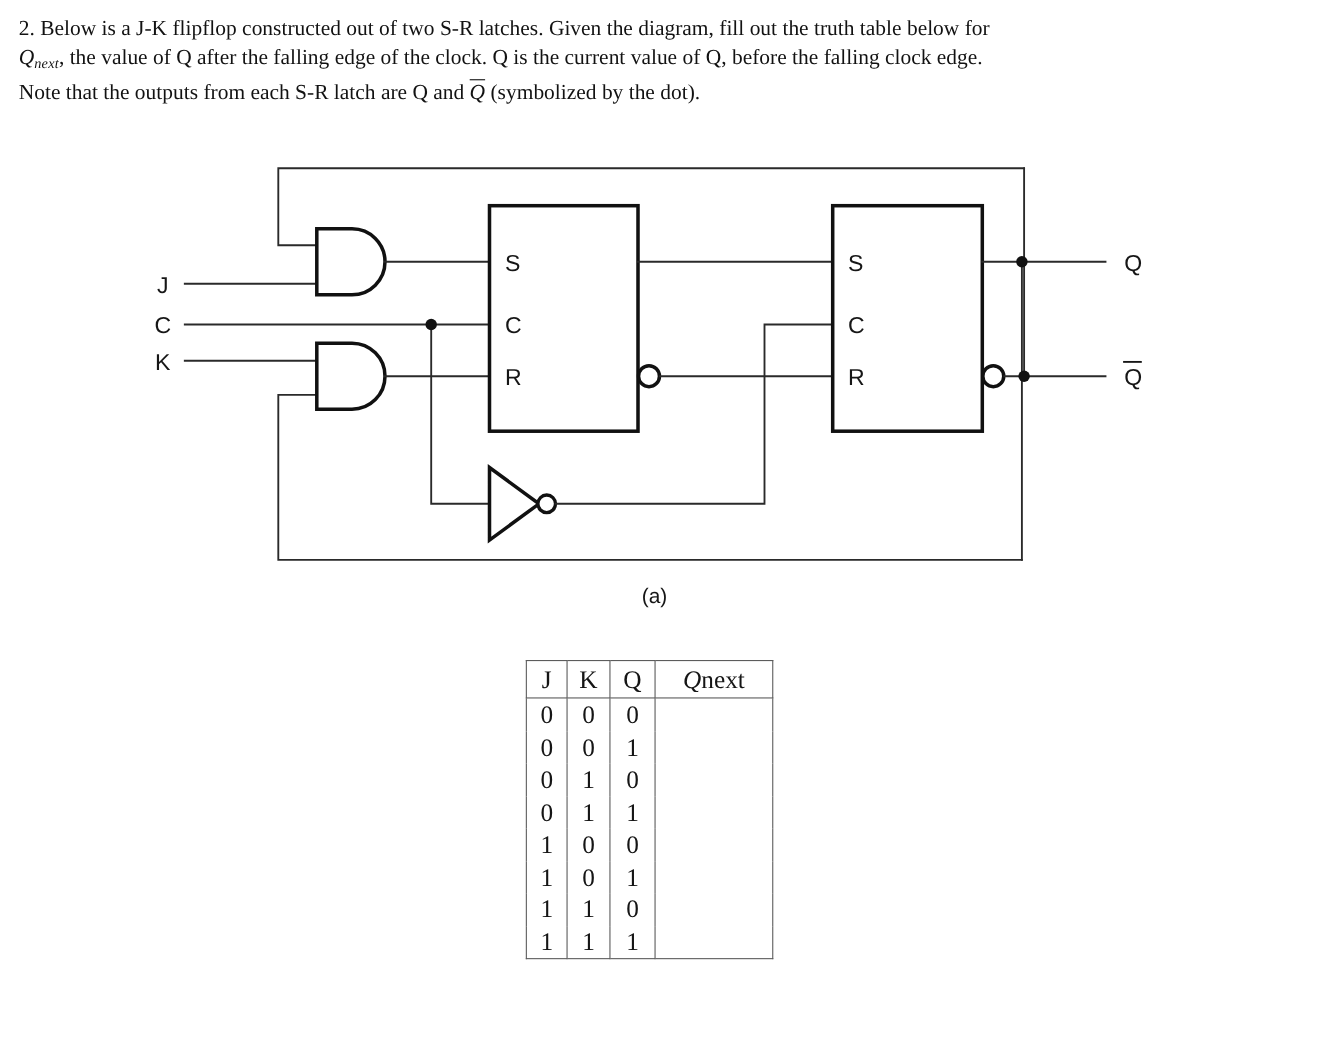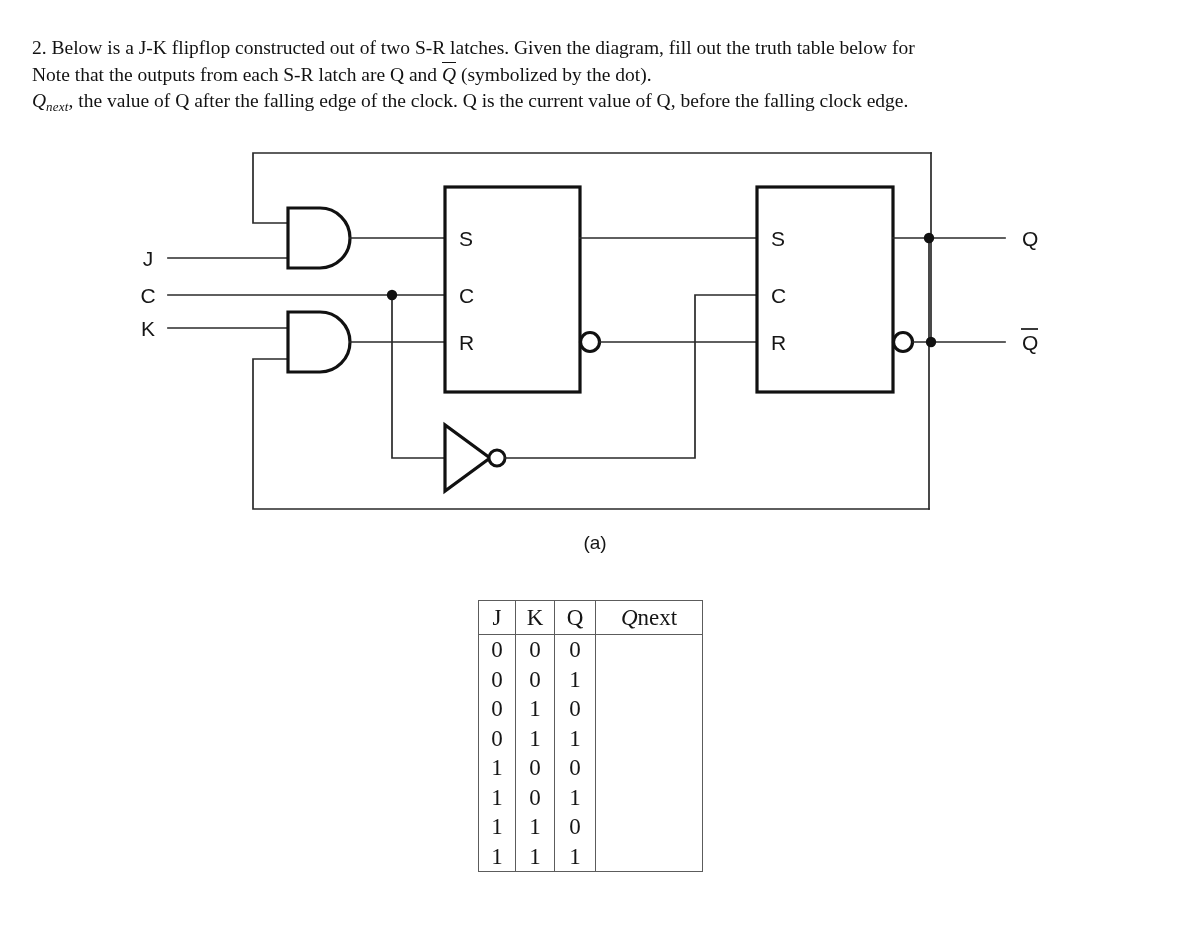--- a/index.html
+++ b/index.html
@@ -13,29 +13,28 @@
     height: 947px;
     position: relative;
     font-family: "Liberation Serif", serif;
     color: #1a1a1a;
     overflow: hidden;
   }
 
   
   #problem-text {
     position: absolute;
-    left: 32px;
+    left: 17px;
     top: 14px;
     width: 1145px;
     font-family: "Liberation Serif", serif;
     font-size: 19.5px;
     line-height: 26px;
     text-align: left;
     color: #121212;
-    margin-top: 21px;
   }
   #problem-text .ln { display: block; white-space: nowrap; }
   .sub {
     font-size: 13px;
     font-style: italic;
     vertical-align: -0.28em;
     letter-spacing: 0.2px;
   }
   .ital { font-style: italic; }
   .ovl {
@@ -122,22 +121,22 @@
   .qnext-head {
     font-style: italic;
     font-size: 23px;
   }
 </style>
 </head>
 <body>
 
 <div id="problem-text">
   <span class="ln">2. Below is a J-K flipflop constructed out of two S-R latches. Given the diagram, fill out the truth table below for</span>
+  <span class="ln"><span class="ital">Q</span><span class="sub">next</span><span>,</span> <span>the value of Q after the falling edge of the clock.  Q is the current value of Q, before the falling clock edge.</span></span>
   <span class="ln"><span>Note that the outputs from each S-R latch are Q and</span> <span class="ovl ital">Q</span> <span>(symbolized by the dot).</span></span>
-  <span class="ln"><span class="ital">Q</span><span class="sub">next</span><span>,</span> <span>the value of Q after the falling edge of the clock.  Q is the current value of Q, before the falling clock edge.</span></span>
 </div>
 
 <div id="diagram">
 <svg width="1200" height="450" viewBox="0 0 1200 450" xmlns="http://www.w3.org/2000/svg">
   <g fill="none" stroke="#2a2a2a" stroke-width="1.7" stroke-linecap="square">
 
     <g>
       <path d="M 931 33 L 253 33 L 253 103 L 288 103"></path>
     </g>
 

